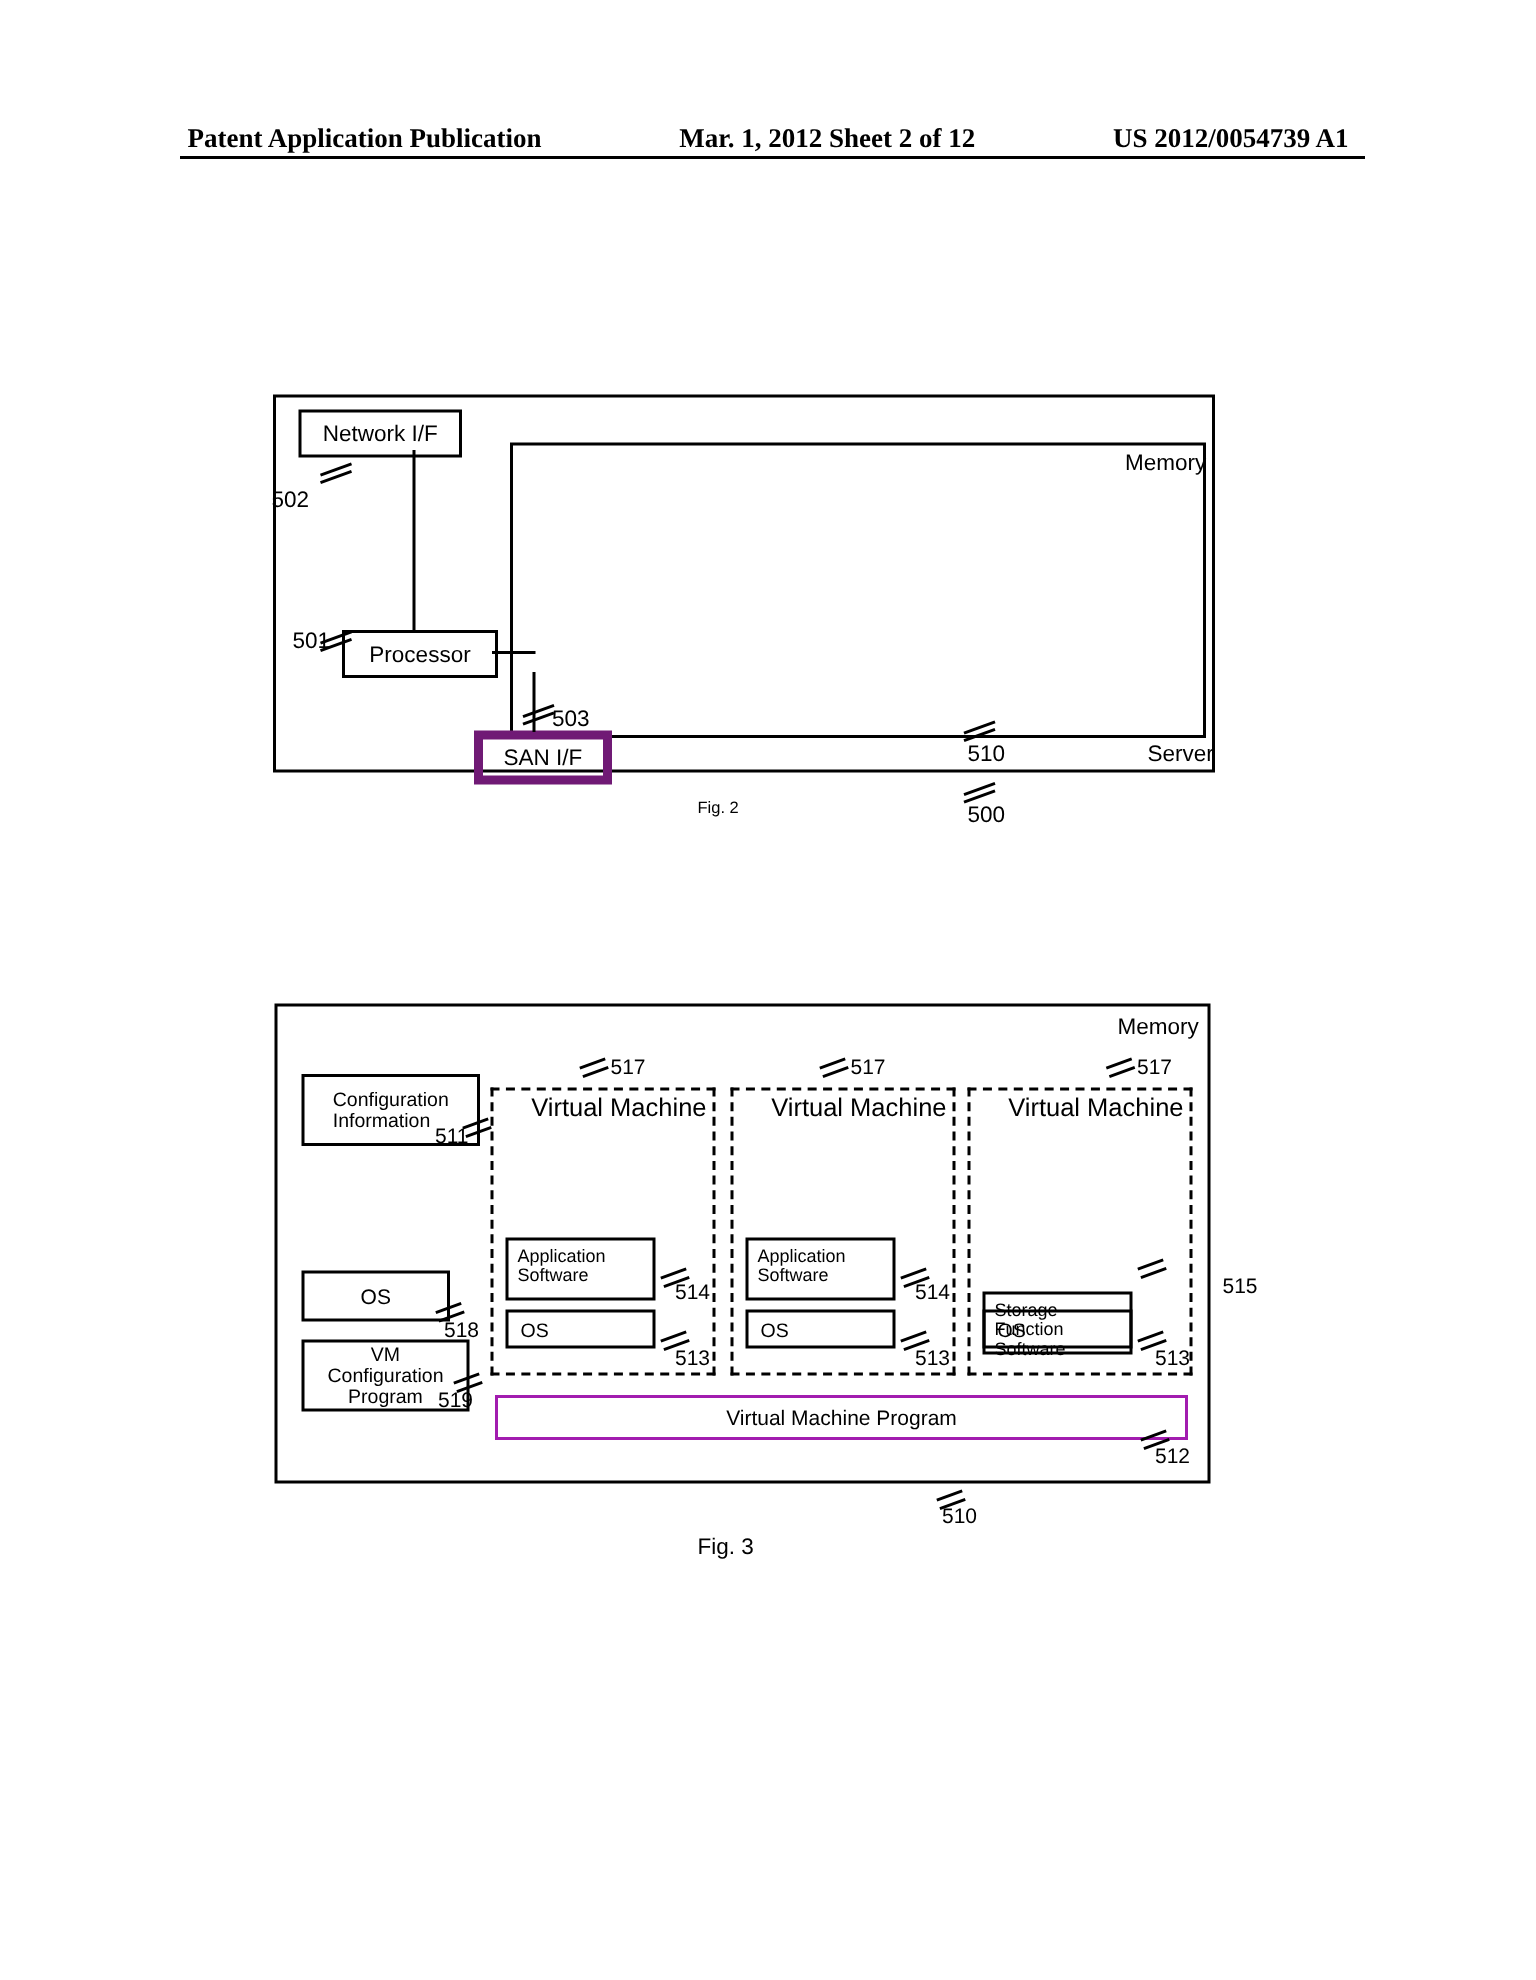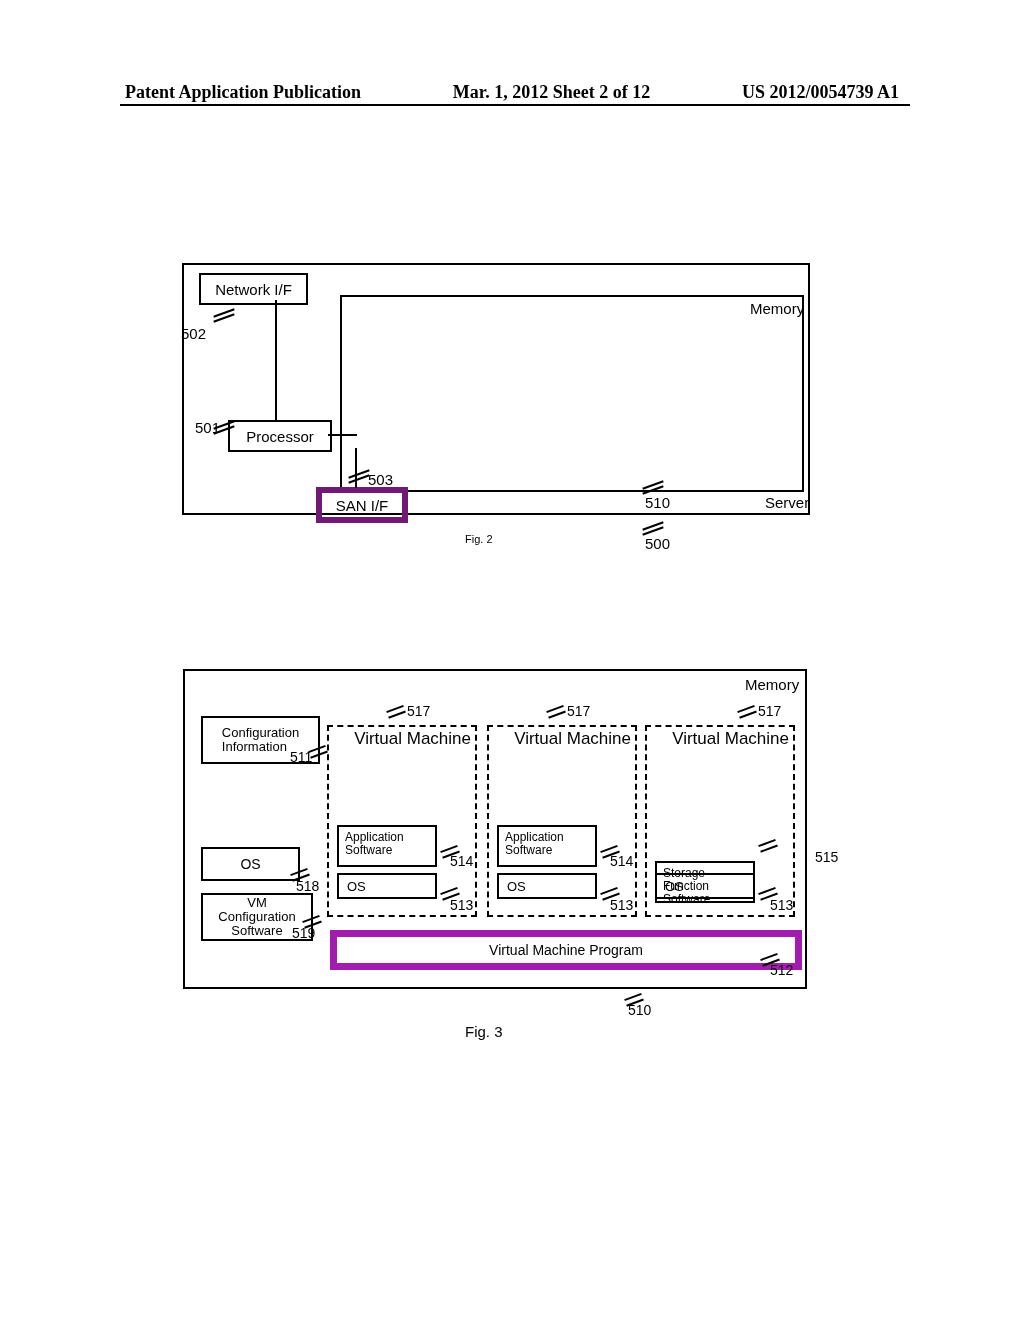--- a/index.html
+++ b/index.html
@@ -169,21 +169,21 @@
     align-items: center;
     justify-content: center;
     line-height: 1.1;
   }
   .fig3-vmprog {
     position: absolute;
     top: 930px;
     left: 330px;
     width: 458px;
     height: 26px;
-    border: 7px solid #a21caf;
+    border: 2px solid #a21caf;
     font-size: 14px;
     text-align: center;
     display: flex;
     align-items: center;
     justify-content: center;
   }
   .fig3-vm {
     position: absolute;
     border: 2px dashed #000;
     width: 146px;
@@ -310,21 +310,21 @@
 <div class="fig2-caption">Fig. 2</div>
 
 <div class="fig3-memory-box"></div>
 <div class="label-memory2">Memory</div>
 
 <div class="fig3-config" style="white-space:pre-line;">Configuration
 Information</div>
 <div class="fig3-os-left">OS</div>
 <div class="fig3-vmconf" style="white-space:pre-line;">VM
 Configuration
-Software</div>
+Program</div>
 <div class="fig3-vmprog">Virtual Machine Program</div>
 
 <div class="fig3-vm fig3-vm1">
   <div class="vm-label">Virtual Machine</div>
   <div class="vm-app" style="white-space:pre-line;">Application
 Software</div>
   <div class="vm-os">OS</div>
 </div>
 
 <div class="fig3-vm fig3-vm2">

